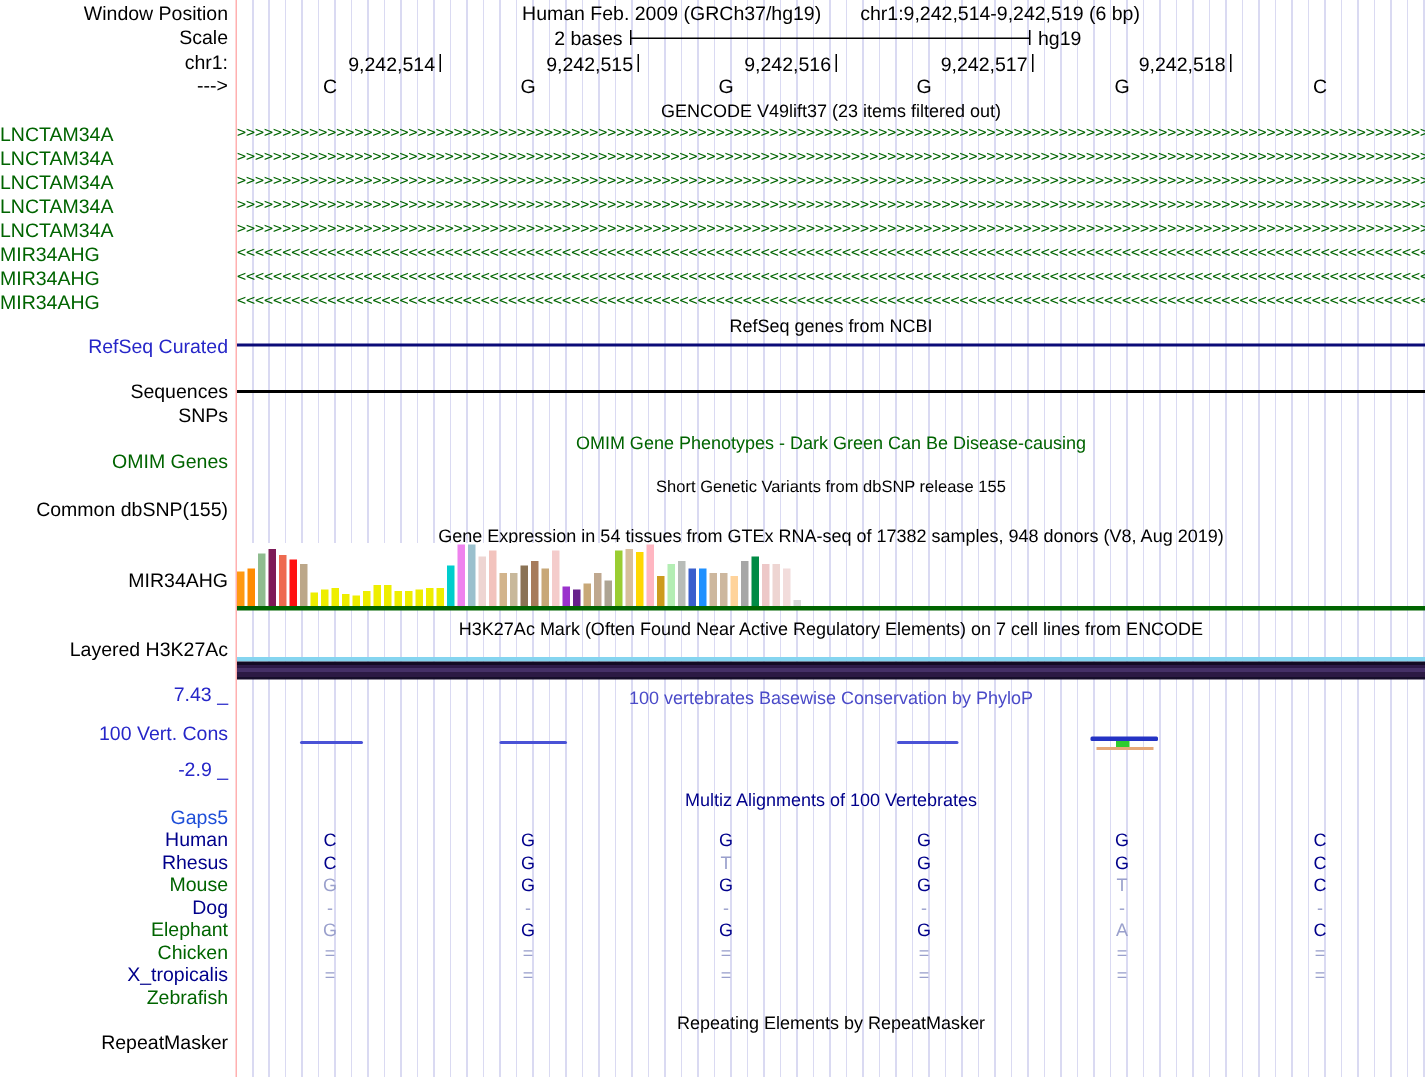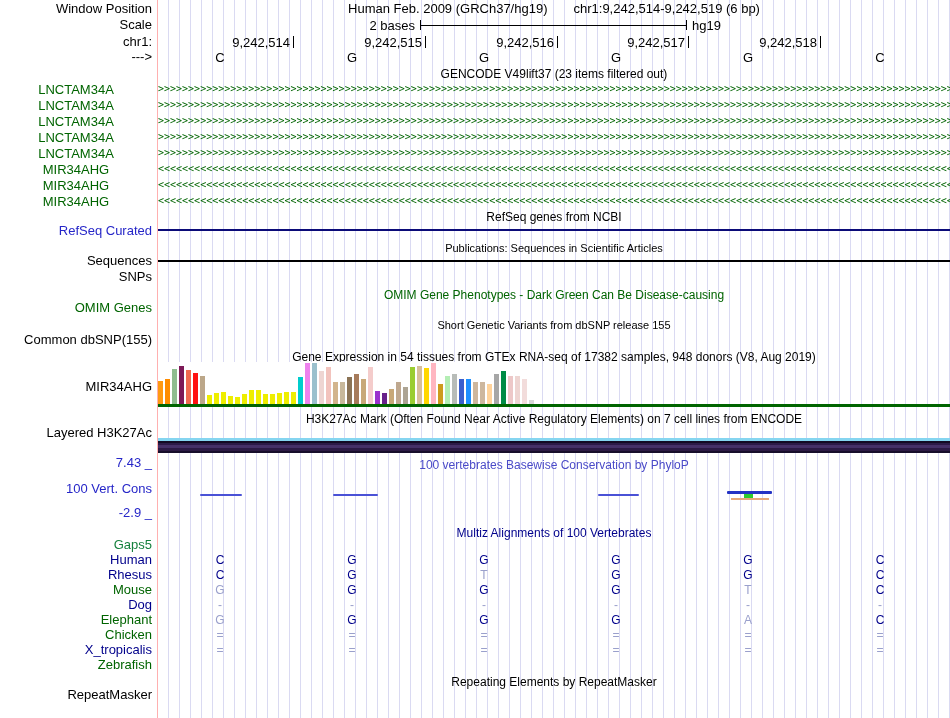--- a/index.html
+++ b/index.html
@@ -4,37 +4,37 @@
 <style>
   html,body{margin:0;padding:0;background:#fff;}
   .screen{position:relative;width:950px;height:718px;background:#ffffff;
           font-family:"Liberation Sans",sans-serif;font-size:13px;color:#000;overflow:hidden;}
   .gridlines{position:absolute;left:158px;top:0;width:792px;height:718px;
              background:repeating-linear-gradient(to right,transparent 0 10px,#dadaf2 10px 11px);}
   .edge-line{position:absolute;left:157px;top:0;width:1px;height:718px;background:#ffb0b0;}
   .lbl{position:absolute;left:0;width:152px;text-align:right;white-space:nowrap;line-height:14px;}
   .lbl-blue{color:#2626c8;}
   .lbl-green{color:#006400;}
-  .lbl-orange{color:#15803d;}
+  .lbl-orange{color:#1d4ed8;}
   .title{position:absolute;left:158px;width:792px;text-align:center;font-size:12px;
          white-space:nowrap;line-height:14px;}
   .title-sm{font-size:11px;}
   .title-green{color:#006400;}
   .title-blue{color:#4a4ac8;}
   .title-navy{color:#00008b;}
   .hdr-title{display:flex;justify-content:center;gap:26px;font-size:13px;}
   .hline{position:absolute;left:158px;width:792px;}
   .ruler-line{position:absolute;top:25px;height:1px;background:#000;}
   .ruler-tick{position:absolute;top:20px;width:1px;height:10px;background:#000;}
   .scale-text{position:absolute;top:18px;text-align:right;white-space:nowrap;}
   .coord{position:absolute;top:35px;text-align:right;white-space:nowrap;}
   .ctick{position:absolute;top:36px;width:1px;height:12px;background:#000;}
   .seqbase{position:absolute;top:50px;width:14px;text-align:center;}
   .grow{position:absolute;left:0;right:0;height:16px;display:flex;align-items:center;}
-  .grow .glabel{width:152px;text-align:center;color:#006400;flex:none;white-space:nowrap;}
+  .grow .glabel{width:152px;text-align:left;color:#006400;flex:none;white-space:nowrap;}
   .grow .arrows{margin-left:6px;width:792px;overflow:hidden;flex:none;color:#006400;
                 font-family:"DejaVu Sans Mono",monospace;font-size:10px;line-height:10px;
                 letter-spacing:0;white-space:nowrap;}
   .track-line-navy{position:absolute;height:2px;background:#0b0b78;}
   .track-line-black{position:absolute;height:2px;background:#000;}
   .gtex-box{position:absolute;left:158px;top:362px;width:376px;height:42px;background:#fff;
             display:flex;align-items:flex-end;gap:2px;}
   .gtex-bar{width:5px;flex:none;}
   .gtex-base{position:absolute;left:158px;width:792px;top:404px;height:3px;background:#006400;}
   .k27-cyan{position:absolute;left:158px;width:792px;top:438px;height:3px;background:#85d5f0;}
@@ -125,21 +125,20 @@
       <div class="grow" style="top: 193px;">
         <div class="glabel">MIR34AHG</div>
         <div class="arrows">&lt;&lt;&lt;&lt;&lt;&lt;&lt;&lt;&lt;&lt;&lt;&lt;&lt;&lt;&lt;&lt;&lt;&lt;&lt;&lt;&lt;&lt;&lt;&lt;&lt;&lt;&lt;&lt;&lt;&lt;&lt;&lt;&lt;&lt;&lt;&lt;&lt;&lt;&lt;&lt;&lt;&lt;&lt;&lt;&lt;&lt;&lt;&lt;&lt;&lt;&lt;&lt;&lt;&lt;&lt;&lt;&lt;&lt;&lt;&lt;&lt;&lt;&lt;&lt;&lt;&lt;&lt;&lt;&lt;&lt;&lt;&lt;&lt;&lt;&lt;&lt;&lt;&lt;&lt;&lt;&lt;&lt;&lt;&lt;&lt;&lt;&lt;&lt;&lt;&lt;&lt;&lt;&lt;&lt;&lt;&lt;&lt;&lt;&lt;&lt;&lt;&lt;&lt;&lt;&lt;&lt;&lt;&lt;&lt;&lt;&lt;&lt;&lt;&lt;&lt;&lt;&lt;&lt;&lt;&lt;&lt;&lt;&lt;&lt;&lt;&lt;&lt;&lt;&lt;&lt;&lt;&lt;&lt;&lt;&lt;&lt;&lt;&lt;&lt;&lt;</div>
       </div>
     </div>
 
   <div class="title" style="top:210px">RefSeq genes from NCBI</div>
   <div class="lbl lbl-blue" style="top:224px">RefSeq Curated</div>
   <div class="hline track-line-navy" style="top:229px"></div>
 
-  <div class="title title-sm" style="top:241px">Publications: Sequences in Scientific Articles</div>
   <div class="lbl" style="top:254px">Sequences</div>
   <div class="hline track-line-black" style="top:260px"></div>
   <div class="lbl" style="top:270px">SNPs</div>
 
   <div class="title title-green" style="top:288px">OMIM Gene Phenotypes - Dark Green Can Be Disease-causing</div>
   <div class="lbl lbl-green" style="top:301px">OMIM Genes</div>
 
   <div class="title title-sm" style="top:318px">Short Genetic Variants from dbSNP release 155</div>
   <div class="lbl" style="top:333px">Common dbSNP(155)</div>
 

